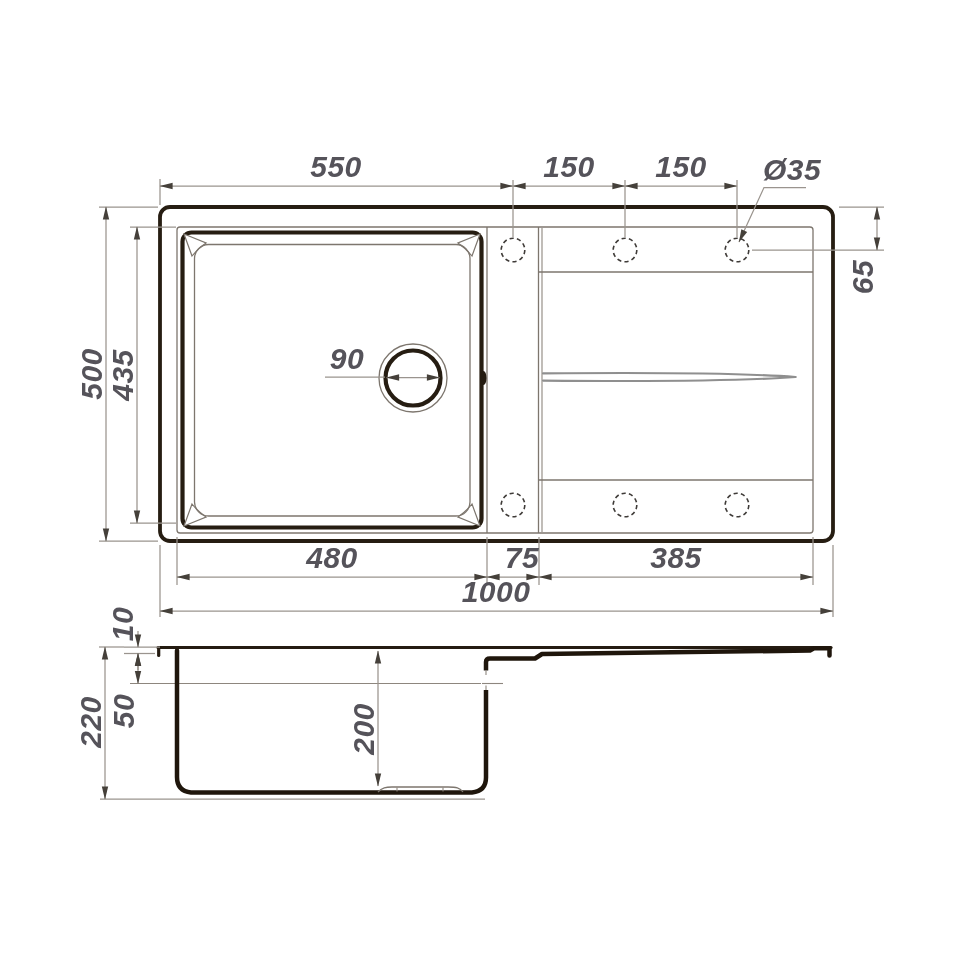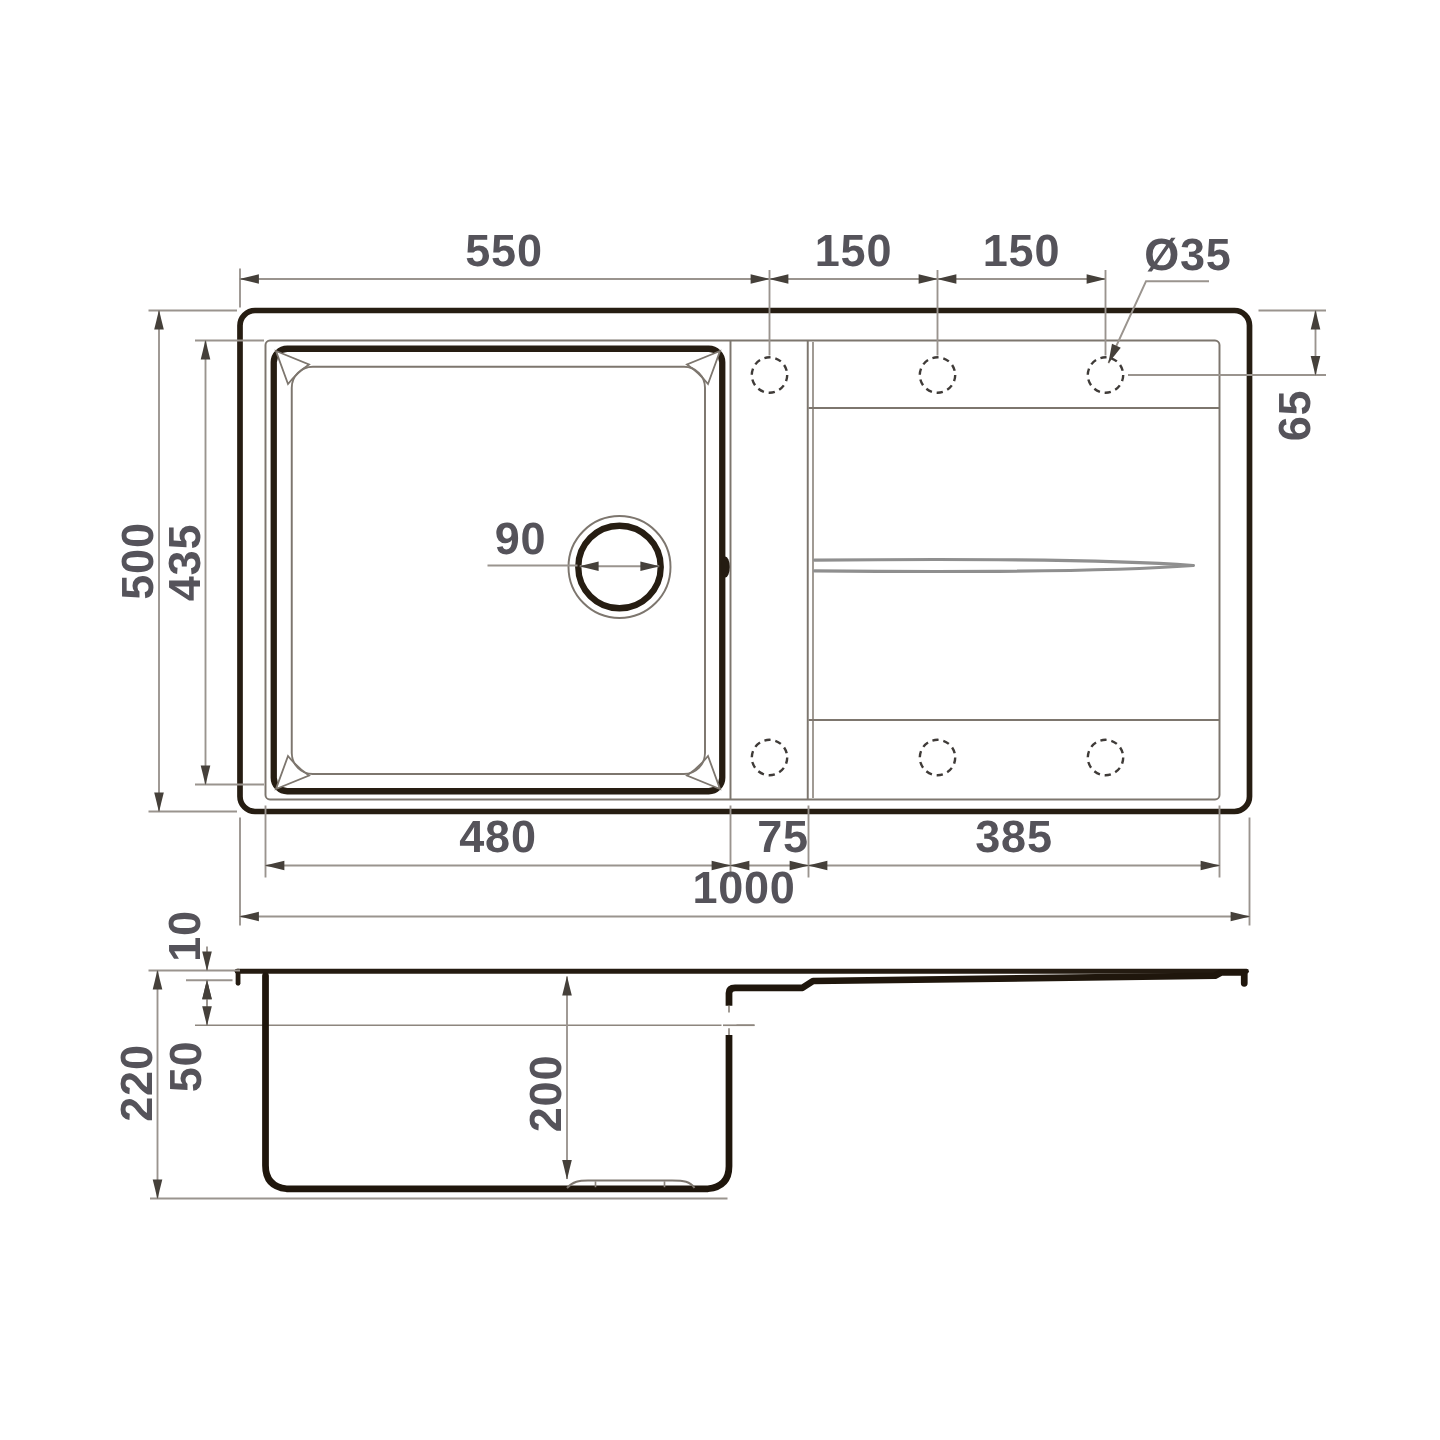--- a/index.html
+++ b/index.html
@@ -1,16 +1,16 @@
 <!DOCTYPE html>
 <html><head>
 <meta charset="utf-8">
 <style>
   html,body{margin:0;padding:0;background:#ffffff;}
-  .stage{position:relative;width:948px;height:960px;background:#fff;overflow:hidden;}
+  .stage{position:relative;width:948px;height:960px;background:#fff;overflow:hidden;font-style:italic;}
   svg{display:block;}
   
   .thick{stroke:#261d12;stroke-width:3.8;fill:none;stroke-linejoin:round;}
   .bowlthick{stroke:#261d12;stroke-width:4.2;fill:none;}
   .thin{stroke:#7d766e;stroke-width:1.3;fill:none;}
   .thin2{stroke:#8d867e;stroke-width:1.1;fill:none;}
   .profile{stroke:#1f160c;stroke-width:4.5;fill:none;stroke-linejoin:round;stroke-linecap:round;}
   .topline{stroke:#241b11;stroke-width:3.2;fill:none;stroke-linecap:round;}
   .dash{stroke:#3f3b38;stroke-width:1.6;fill:none;stroke-dasharray:4.2 3.2;}
   .dim{stroke:#9a948e;stroke-width:1.25;fill:none;}

